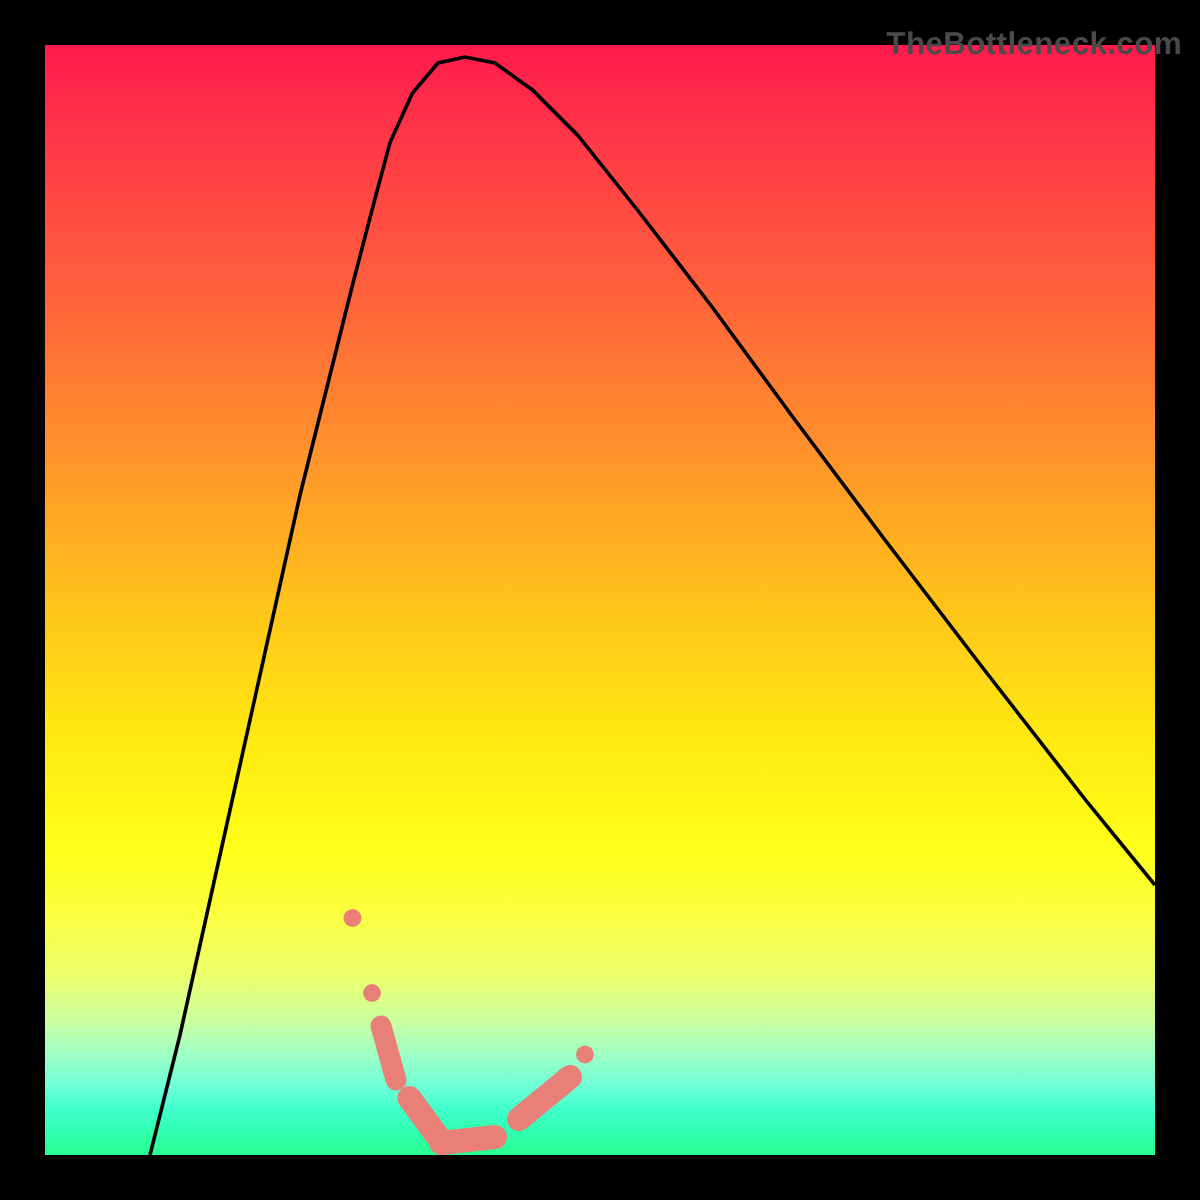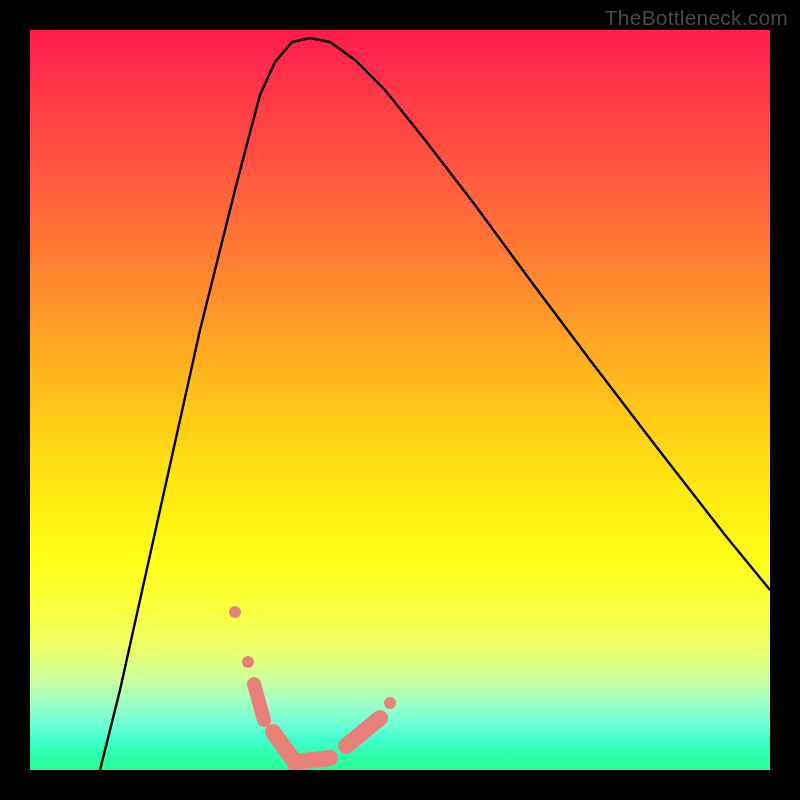--- a/index.html
+++ b/index.html
@@ -29,25 +29,25 @@
       #eaff6e 84%,
       #c9ffa0 88%,
       #9dffc6 91%,
       #6bffd8 94%,
       #3fffc9 96%,
       #2effae 98%,
       #28ff90 100%);
   }
   .watermark {
     position: absolute;
-    top: 6px;
+    top: 18px;
     right: 12px;
     color: #4a4a4a;
     font-size: 21px;
-    font-weight: 400;
+    font-weight: 700;
     letter-spacing: 0.2px;
     user-select: none;
   }
   svg.curve {
     position: absolute;
     left: 0;
     top: 0;
     width: 740px;
     height: 740px;
     pointer-events: none;

